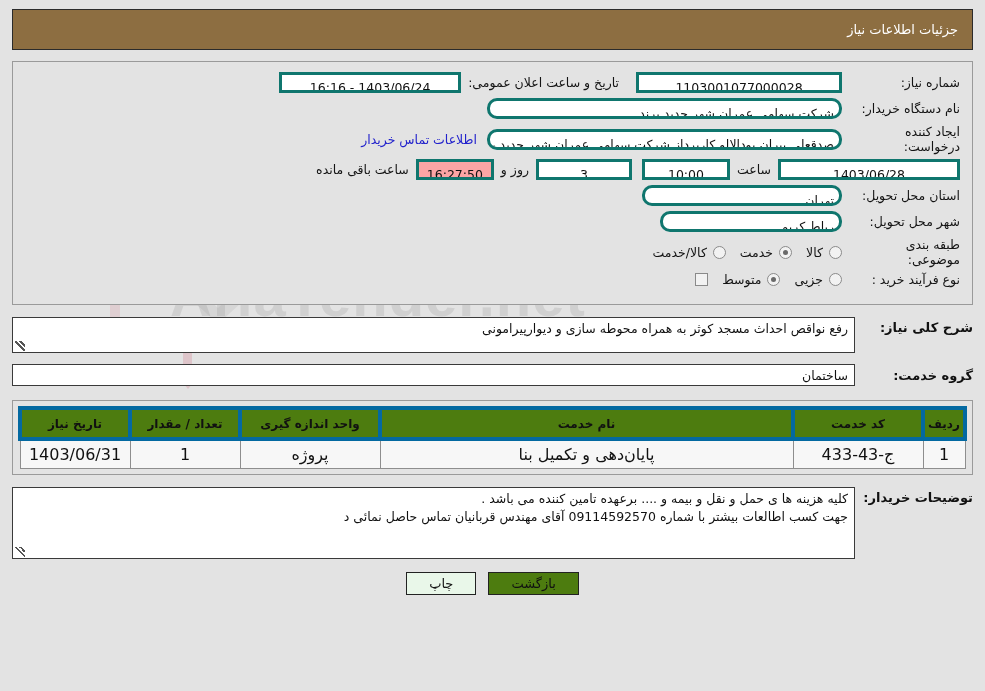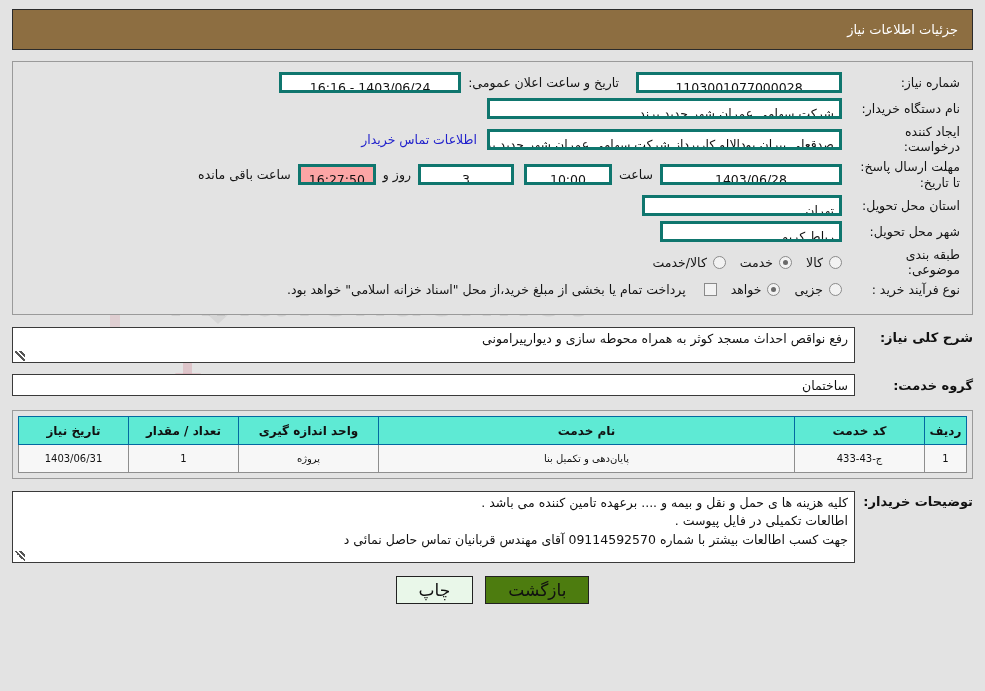--- a/index.html
+++ b/index.html
@@ -139,21 +139,21 @@
     height: 21px;
     line-height: 21px;
     box-sizing: border-box;
     font-size: 12.5px;
     padding: 2px 5px;
     color: #111;
     text-align: center;
     overflow: hidden;
     white-space: nowrap;
   }
-  .fld.rt { text-align: right; }
+  .fld.rt { text-align: right; border-radius: 10px; }
   .fld.yellow { background: #fca5a5; }
 
   .w-need   { width: 206px; }
   .w-buyer  { width: 355px; }
   .w-creator{ width: 355px; }
   .w-date   { width: 182px; }
   .w-time   { width: 88px; }
   .w-days   { width: 96px; }
   .w-clock  { width: 78px; }
   .w-prov   { width: 200px; }
@@ -294,48 +294,48 @@
     padding: 5px;
     box-sizing: border-box;
   }
   table.grid {
     width: 100%;
     border-collapse: collapse;
     font-size: 12px;
     table-layout: fixed;
   }
   table.grid th {
-    background: #5eead4;
-    border: 1px solid #0369a1;
+    background: #4d7c0f;
+    border: 4px solid #0369a1;
     color: #111;
     font-weight: bold;
     height: 25px;
     font-size: 12px;
     text-align: center;
   }
   table.grid td {
     background: #f7f7f7;
     border: 1px solid #8e8e8e;
     height: 25px;
     text-align: center;
     color: #111;
-    font-size: 10px;
+    font-size: 16px;
   }
   td.svc-name { color: #2222cc; }
 
   
   .btnbar {
     margin-top: 13px;
     display: flex;
     justify-content: center;
     gap: 12px;
   }
   .btn {
     border: 1px solid #222;
-    font-size: 17px;
+    font-size: 13px;
     padding: 3px 22px;
     cursor: pointer;
     color: #111;
     font-family: inherit;
   }
   .btn-print { background: #e9f7e9; }
   .btn-back  { background: #4d7c0f; }
 </style>
 </head>
 <body>
@@ -373,21 +373,20 @@
       <div class="fld rt w-buyer">شرکت سهامی عمران شهر جدید پرند</div>
     </div>
 
     <div class="row">
       <div class="lbl">ایجاد کننده درخواست:</div>
       <div class="fld rt w-creator">صدقعلی پیران بودالالو کاربرداز شرکت سهامی عمران شهر جدید پرند</div>
       <div class="link">اطلاعات تماس خریدار</div>
     </div>
 
     <div class="row">
-      <div class="lbl two-line">مهلت ارسال پاسخ: تا تاریخ:</div>
       <div class="fld w-date">1403/06/28</div>
       <div class="mini-lbl">ساعت</div>
       <div class="fld w-time">10:00</div>
       <div class="gap"></div>
       <div class="fld w-days">3</div>
       <div class="mini-lbl">روز و</div>
       <div class="fld yellow w-clock">16:27:50</div>
       <div class="mini-lbl">ساعت باقی مانده</div>
     </div>
 
@@ -421,25 +420,24 @@
 
     <div class="row">
       <div class="lbl">نوع فرآیند خرید :</div>
       <div class="radio-grp">
         <div class="radio-item">
           <span class="radio"></span>
           <span class="radio-label">جزیی</span>
         </div>
         <div class="radio-item">
           <span class="radio on"></span>
-          <span class="radio-label">خواهد</span>
+          <span class="radio-label">متوسط</span>
         </div>
       </div>
       <span class="chk"></span>
-      <span class="tail-note">پرداخت تمام یا بخشی از مبلغ خرید،از محل "اسناد خزانه اسلامی" خواهد بود.</span>
     </div>
   </div>
 
   <div class="sec">
     <div class="desc-row">
       <div class="desc-lbl">شرح کلی نیاز:</div>
       <div class="textarea">
         <span>رفع نواقص احداث مسجد کوثر به همراه محوطه سازی و دیوارپیرامونی</span>
         <span class="resize-grip"></span>
       </div>
@@ -483,21 +481,20 @@
         </tr>
       </tbody>
     </table>
   </div>
 
   <div class="sec">
     <div class="desc-row">
       <div class="desc-lbl">توضیحات خریدار:</div>
       <div class="textarea tall">
         <div>کلیه هزینه ها ی حمل و نقل و بیمه و .... برعهده تامین کننده می باشد .</div>
-        <div>اطالعات تکمیلی در فایل پیوست .</div>
         <div>جهت کسب اطالعات بیشتر با شماره 09114592570 آقای مهندس قربانیان تماس حاصل نمائی د</div>
         <span class="resize-grip"></span>
       </div>
     </div>
   </div>
 
   <div class="btnbar">
     <button class="btn btn-back">بازگشت</button>
     <button class="btn btn-print">چاپ</button>
   </div>

